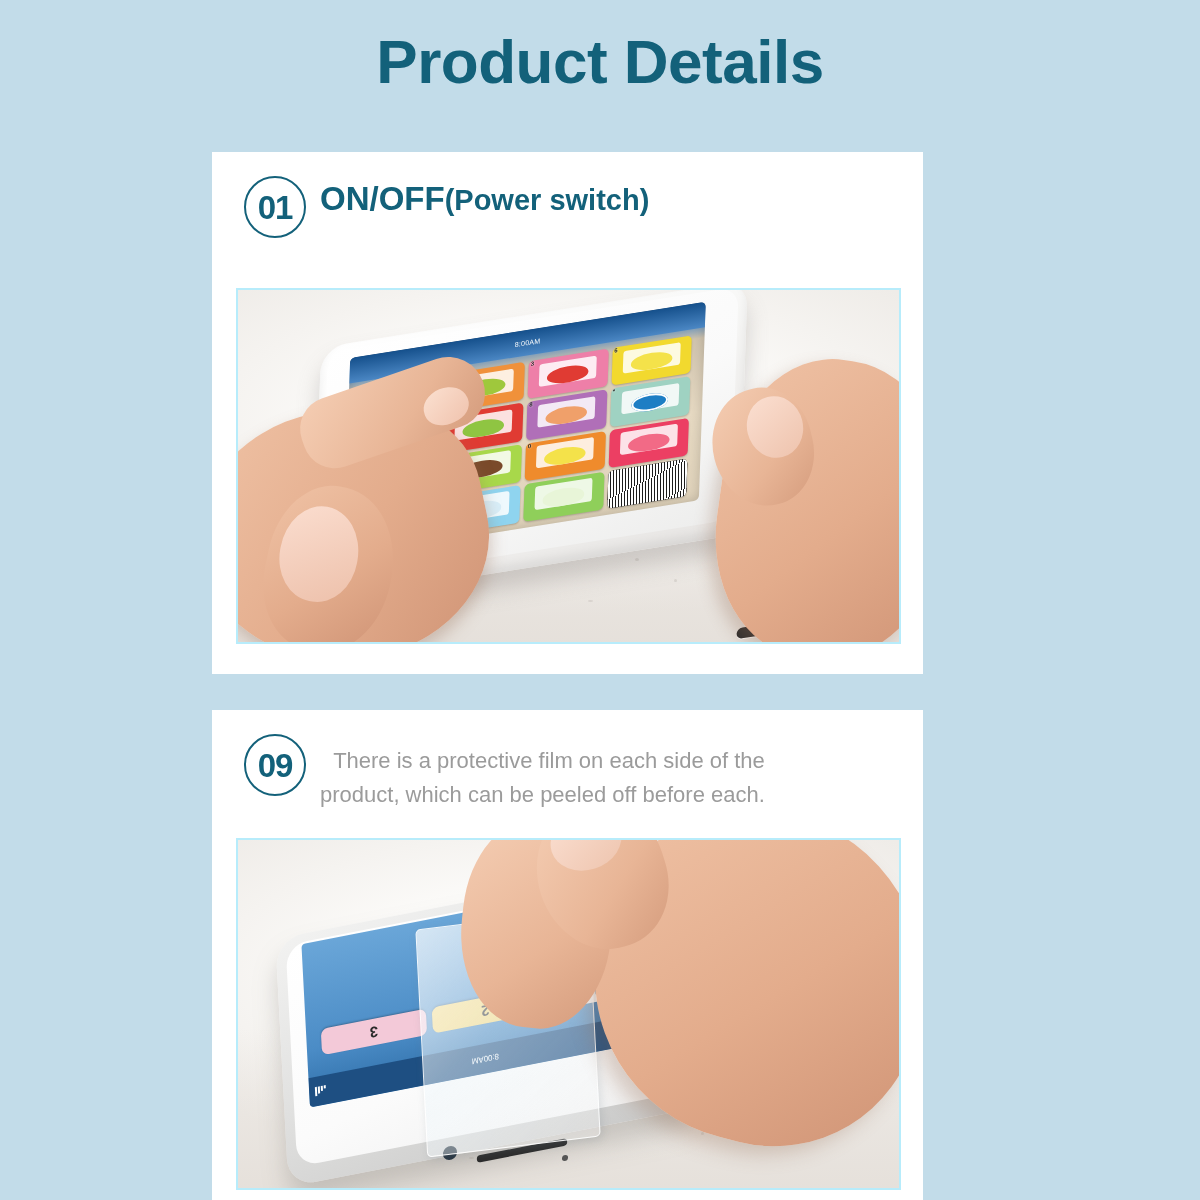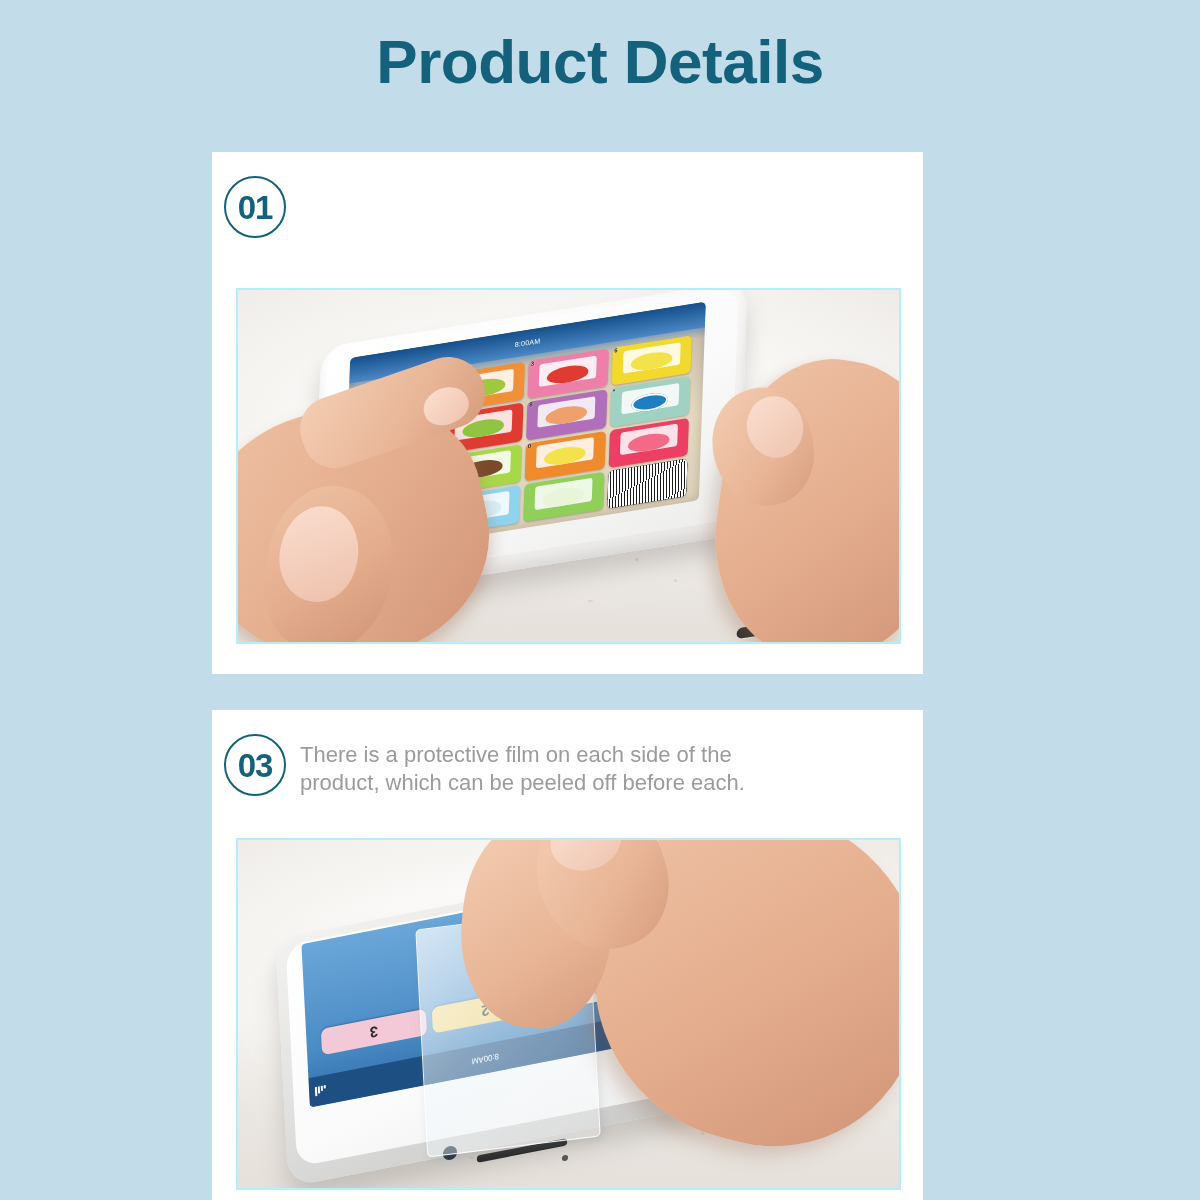--- a/index.html
+++ b/index.html
@@ -30,21 +30,21 @@
     left: 212px;
     width: 711px;
     background: #ffffff;
   }
   #card-01 { top: 152px;  height: 522px; }
   #card-02 { top: 710px;  height: 490px; }
 
   .sec-head {
     display: flex;
     align-items: flex-start;
-    padding: 24px 0 0 12px;
+    padding: 24px 0 0 32px;
   }
 
   .badge {
     flex: 0 0 auto;
     width: 62px;
     height: 62px;
     border: 2.5px solid #13617a;
     border-radius: 50%;
     color: #13617a;
     font-size: 33px;
@@ -64,22 +64,23 @@
     line-height: 1.05;
     white-space: nowrap;
   }
   .sec-title .big   { font-size: 33px; }
   .sec-title .small { font-size: 29px; }
 
   .sec-desc {
     color: #9b9b9b;
     font-size: 22px;
     line-height: 1.18;
-    margin-top: 2px;
+    margin-top: 8px;
     white-space: nowrap;
+    text-align: right;
   }
 
   
   .photo {
     position: absolute;
     left: 24px;
     width: 665px;
     border: 2px solid #b7ecfb;
     background: #f7f6f4;
     overflow: hidden;
@@ -396,20 +397,25 @@
 </style>
 </head>
 <body>
 
 <div class="page-title">Product Details</div>
 
 <div class="card" id="card-01">
 
   <div class="sec-head">
     <div class="badge">01</div>
+    <div class="head-text">
+      <div class="sec-title">
+        <span class="big">ON/OFF</span><span class="small">(Power switch)</span>
+      </div>
+    </div>
   </div>
 
   <div class="photo" id="photo-01">
     <div class="scene">
       <div class="surface"></div>
 
       <span class="speck" style="left:60%;top:76%;width:4px;height:3px;"></span>
       <span class="speck" style="left:66%;top:82%;width:3px;height:3px;"></span>
       <span class="speck" style="left:53%;top:88%;width:5px;height:2px;"></span>
       <span class="speck" style="left:74%;top:70%;width:3px;height:2px;"></span>
@@ -502,21 +508,21 @@
       <div class="hand skin-a h2-palm"></div>
       <div class="hand skin-b h2-thumb"></div>
       <div class="h2-nail"></div>
     </div>
   </div>
 </div>
 
 <div class="card" id="card-02">
 
   <div class="sec-head">
-    <div class="badge">03</div>
+    <div class="badge">09</div>
     <div class="head-text">
       <div class="sec-desc">There is a protective film on each side of the</div>
       <div class="sec-desc">product, which can be peeled off before each.</div>
     </div>
   </div>
 
   <div class="photo" id="photo-02">
     <div class="scene">
       <div class="surface"></div>
 

